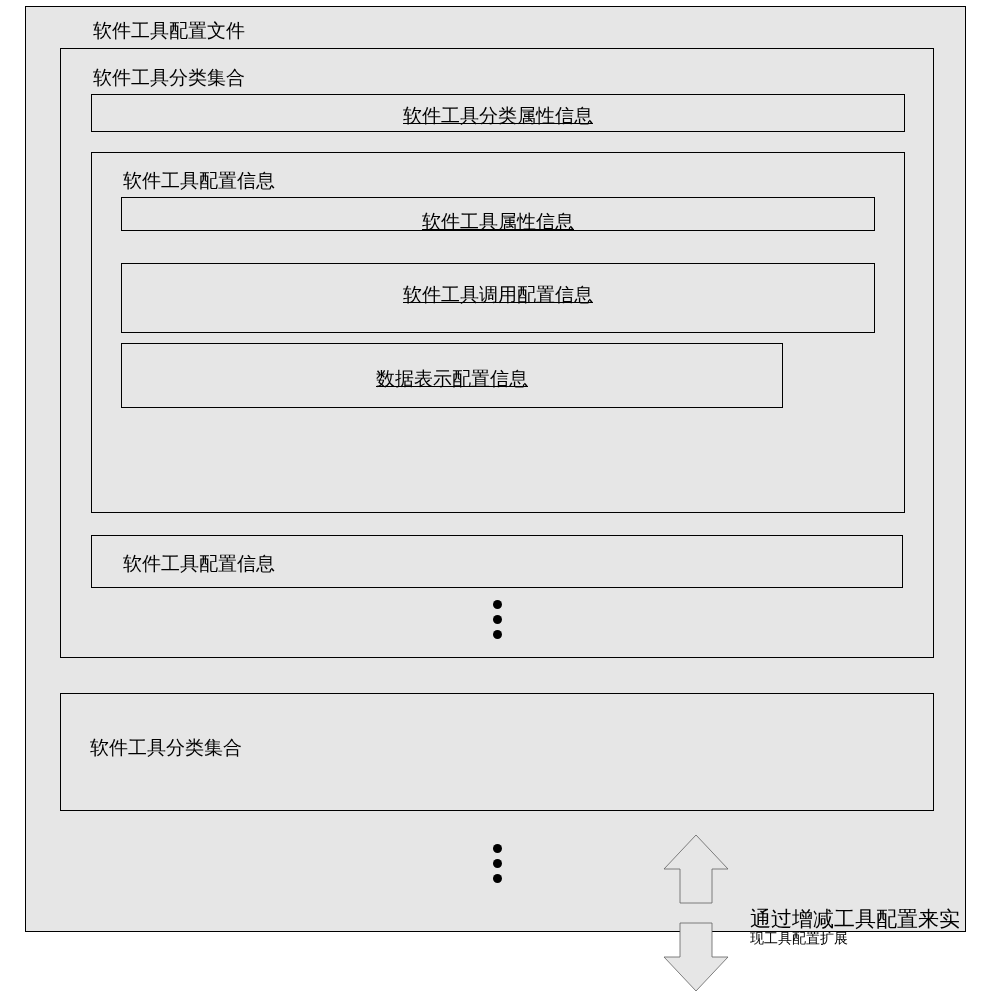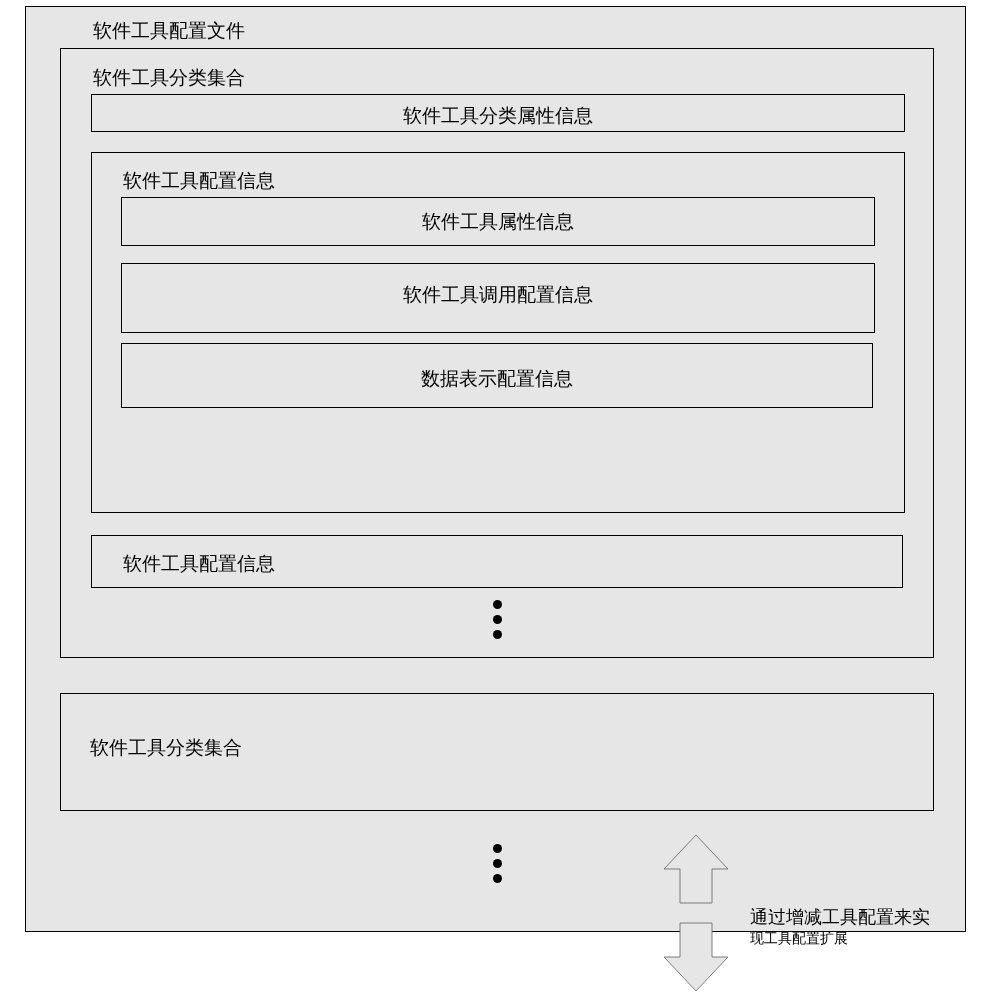--- a/index.html
+++ b/index.html
@@ -16,20 +16,21 @@
     font-size: 19px;
     color: #000;
     white-space: nowrap;
   }
   .center-label {
     position: absolute;
     font-size: 19px;
     color: #000;
     width: 100%;
     text-align: center;
+    text-decoration: underline;
   }
 
   .dots {
     position: absolute;
     width: 20px;
     text-align: center;
   }
   .dot {
     width: 9px; height: 9px;
     background: #000;
@@ -52,27 +53,27 @@
   <div class="box" style="left:60px; top:48px; width:874px; height:610px;"></div>
   <div class="label" style="left:93px; top:65px;">软件工具分类集合</div>
 
   <div class="box" style="left:91px; top:94px; width:814px; height:38px;">
     <div class="center-label" style="top:8px;">软件工具分类属性信息</div>
   </div>
 
   <div class="box" style="left:91px; top:152px; width:814px; height:361px;"></div>
   <div class="label" style="left:123px; top:168px;">软件工具配置信息</div>
 
-  <div class="box" style="left:121px; top:197px; width:754px; height:49px;">
+  <div class="box" style="left:121px; top:197px; width:754px; height:34px;">
     <div class="center-label" style="top:11px;">软件工具属性信息</div>
   </div>
   <div class="box" style="left:121px; top:263px; width:754px; height:70px;">
     <div class="center-label" style="top:18px;">软件工具调用配置信息</div>
   </div>
-  <div class="box" style="left:121px; top:343px; width:752px; height:65px;">
+  <div class="box" style="left:121px; top:343px; width:662px; height:65px;">
     <div class="center-label" style="top:22px;">数据表示配置信息</div>
   </div>
 
   <div class="box" style="left:91px; top:535px; width:812px; height:53px;"></div>
   <div class="label" style="left:123px; top:551px;">软件工具配置信息</div>
 
   <div class="dots" style="left:487px; top:594px;">
     <div class="dot"></div>
       <div class="dot"></div>
       <div class="dot"></div>
@@ -89,16 +90,16 @@
 
   <div class="arrow-group" style="left:648px; top:833px;">
     <svg width="96" height="160" viewBox="0 0 96 160">
 
       <polygon points="48,2 80,36 64,36 64,70 32,70 32,36 16,36" fill="#e6e6e6" stroke="#616161" stroke-width="0.8"></polygon>
 
       <polygon points="48,158 80,124 64,124 64,90 32,90 32,124 16,124" fill="#e6e6e6" stroke="#616161" stroke-width="0.8"></polygon>
     </svg>
   </div>
 
-  <div class="label" style="left:750px; top:905px; font-size:18px;">通过增减工具配置来实</div>
+  <div class="label" style="left:750px; top:905px; font-size:21px;">通过增减工具配置来实</div>
   <div class="label" style="left:750px; top:930px; font-size:14px;">现工具配置扩展</div>
 
 </div>
 
 </body></html>

